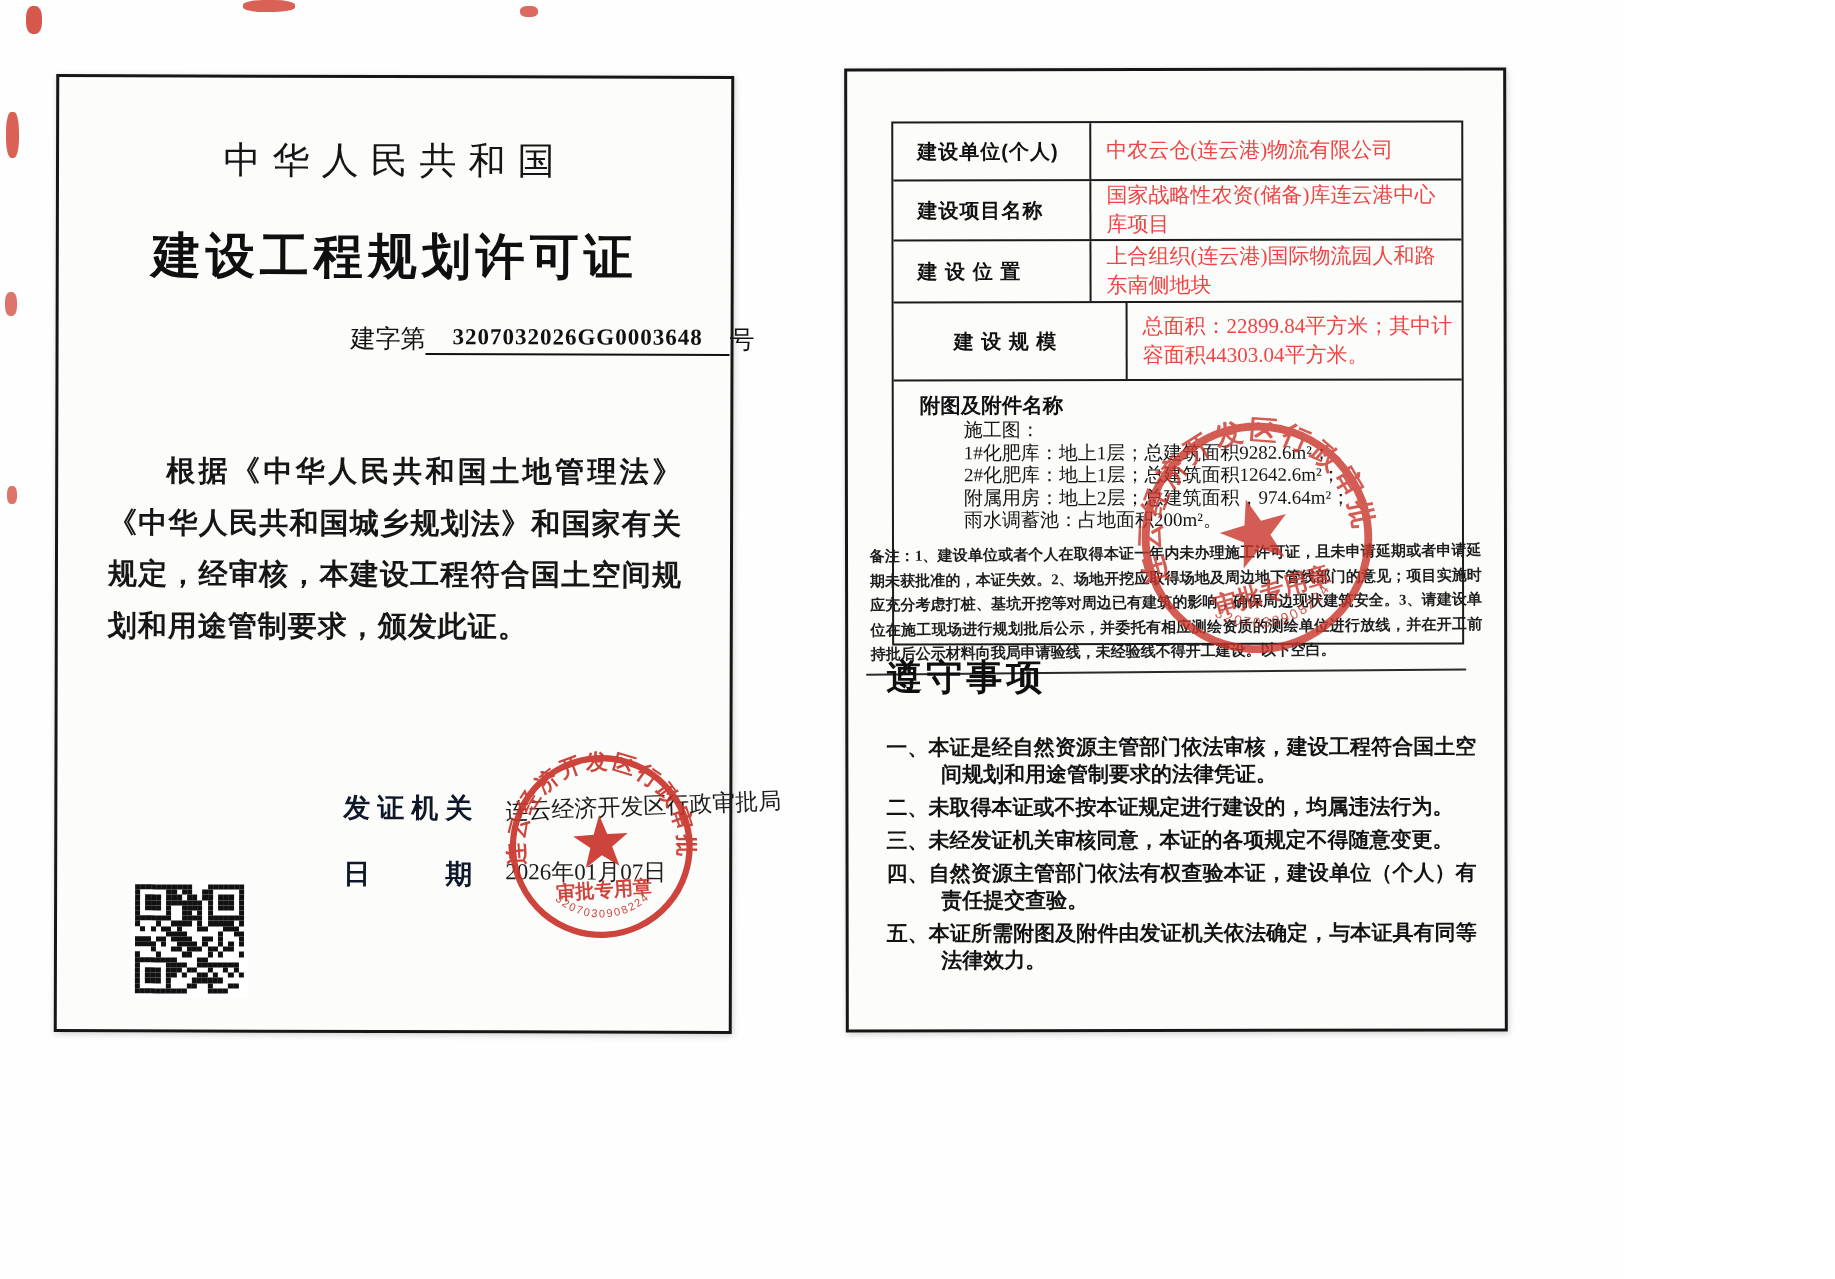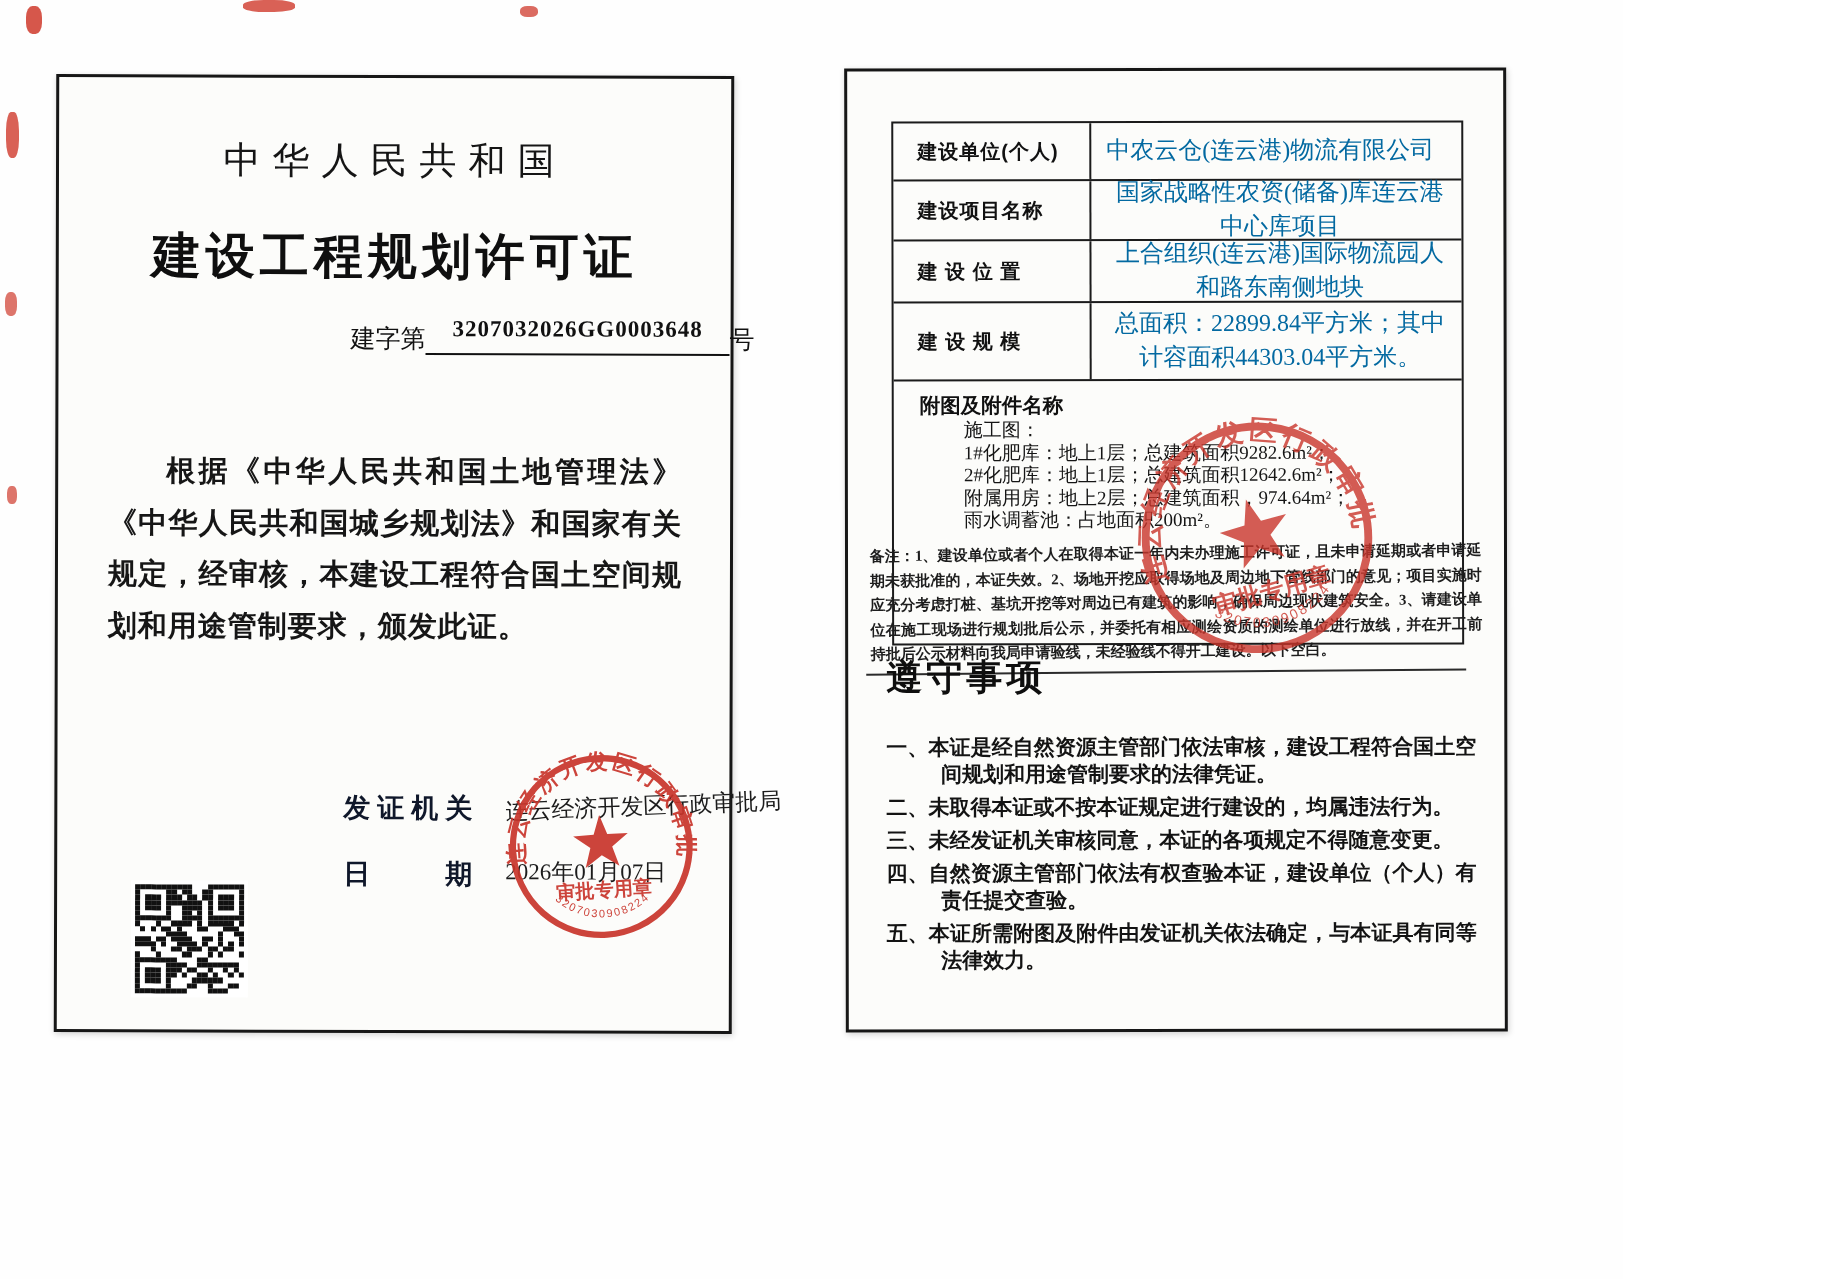--- a/index.html
+++ b/index.html
@@ -11,21 +11,21 @@
 
   
   .country{position:absolute;left:0;right:0;top:58px;text-align:center;
            font-family:"Liberation Serif","DejaVu Serif",serif;
            font-size:37px;letter-spacing:12px;color:#151515;}
   .cert-title{position:absolute;left:0;right:0;top:146px;text-align:center;
               font-size:49px;font-weight:bold;letter-spacing:5px;color:#0f0f0f;}
   .permit-line{position:absolute;left:292px;top:238px;font-family:"Liberation Serif","DejaVu Serif",serif;
                font-size:25px;color:#111;white-space:nowrap;}
   .permit-num{display:inline-block;min-width:292px;text-align:center;border-bottom:2.5px solid #111;
-              font-size:23px;font-weight:bold;letter-spacing:1px;padding:0 6px 11px;vertical-align:bottom;}
+              font-size:23px;font-weight:bold;letter-spacing:1px;padding:0 6px 3px;vertical-align:bottom;margin-top:8px;}
   .cert-body{position:absolute;left:50px;right:48px;top:368px;
              font-size:29px;font-weight:600;line-height:1.78;text-indent:2em;
              color:#161616;text-align:justify;letter-spacing:1px;}
   .issue-row{position:absolute;left:286px;display:flex;align-items:flex-start;}
   .issue-row .lbl{font-size:27px;font-weight:bold;letter-spacing:7px;color:#0f172a;white-space:nowrap;}
   .issue-row .val{margin-left:26px;font-size:23px;color:#1c1c1c;white-space:nowrap;
                   font-family:"Liberation Serif","DejaVu Serif",serif;}
   .row-issuer{top:712px;}
   .row-issuer .val{transform:rotate(-2.4deg);}
   .row-date{top:778px;text-align:right;}
@@ -46,23 +46,23 @@
   .cap-t{font-size:20px;font-weight:bold;fill:currentColor;}
   .code-t{font-size:11.5px;letter-spacing:2px;fill:currentColor;}
 
   
   .info-table{position:absolute;left:44px;top:50px;width:572px;border:2.5px solid #1b1b1b;box-sizing:border-box;}
   .t-row{display:flex;border-bottom:2px solid #1b1b1b;}
   .t-label{width:198px;box-sizing:border-box;border-right:2px solid #1b1b1b;
            display:flex;align-items:center;padding-left:24px;
            font-size:20px;font-weight:bold;color:#111;letter-spacing:1px;}
   .t-value{flex:1;display:flex;align-items:center;padding:8px 8px 8px 15px;
-           font-size:24px;line-height:1.4;color:#0369a1;
-           font-family:"Liberation Serif","DejaVu Serif",serif;text-align:center;}
-  .r1{height:56px;}.r2{height:58px;}.r3{height:60px;}.r4{height:76px;}
+           font-size:21px;line-height:1.4;color:#ef4444;
+           font-family:"Liberation Serif","DejaVu Serif",serif;}
+  .r1{height:56px;}.r2{height:58px;}.r3{height:60px;}.r4{height:76px;padding-left:36px;}
   .attach-cell{position:relative;height:262px;padding:10px 0 16px 26px;box-sizing:border-box;}
   .attach-head{font-size:20.5px;font-weight:bold;color:#101010;}
   .attach-line{margin-left:44px;font-size:19px;line-height:22.5px;color:#151515;
                font-family:"Liberation Serif","DejaVu Serif",serif;}
   .attach-line:first-of-type{margin-top:4px;}
   .notes{position:absolute;left:22px;top:470px;width:612px;
          font-family:"Liberation Serif","DejaVu Serif",serif;
          font-size:15px;line-height:24.5px;color:#1d1d1d;font-weight:600;
          transform:rotate(-.5deg);text-align:justify;}
   .notes-rule{position:absolute;left:18px;top:600px;width:600px;border-top:2px solid #2b2b2b;

